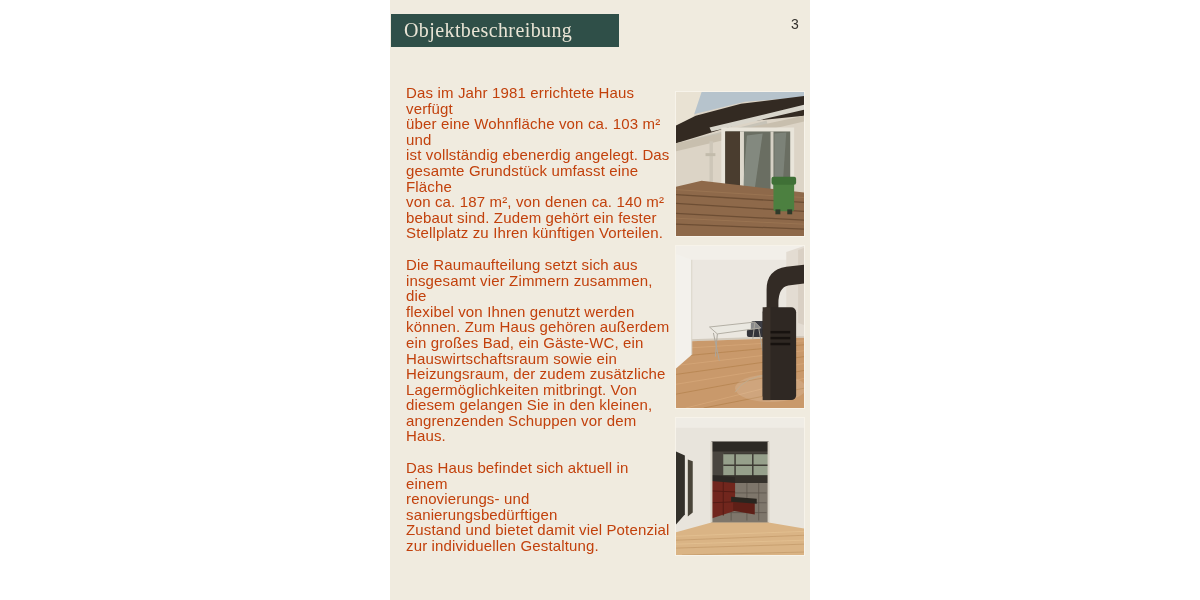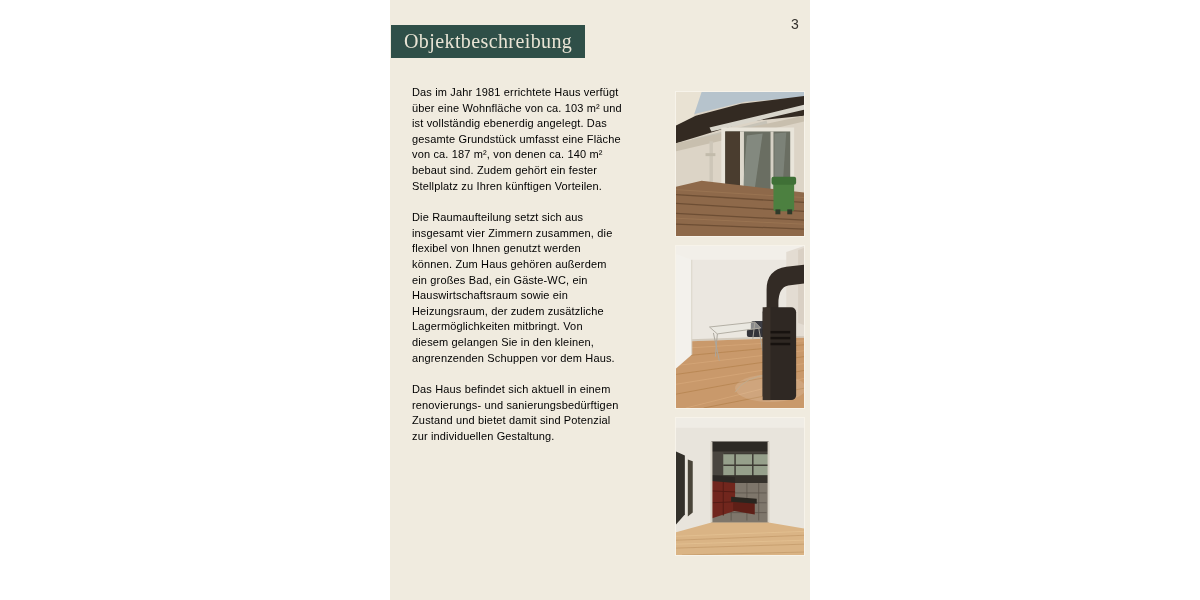--- a/index.html
+++ b/index.html
@@ -10,35 +10,35 @@
   }
   .page {
     position:absolute; left:390px; top:0; width:420px; height:600px;
     background:#f0ebdf;
   }
   .page-number {
     position:absolute; top:16px; right:11px;
     font-size:14px; color:#33302c; letter-spacing:.3px;
   }
   .title-box {
-    position:absolute; left:1px; top:25px; width:194px; height:33px;
+    position:absolute; left:1px; top:14px; width:228px; height:33px;
     background:#2f4f48; display:flex; align-items:center; padding-left:13px;
   }
   .title-box .title {
     font-family:"Liberation Serif", serif;
     font-size:20px; color:#e9e4d5; letter-spacing:.4px; font-weight:400;
     white-space:nowrap;
   }
   .text-col {
     position:absolute; left:14px; top:85px; width:270px;
   }
   .text-col p {
     white-space:pre-line;
-    font-size:11px; line-height:15.6px; letter-spacing:.15px;
-    color:#000000; margin:0 0 16px 8px;
+    font-size:15px; line-height:15.6px; letter-spacing:.15px;
+    color:#c2410c; margin:0 0 16px 2px;
   }
   .photo {
     position:absolute; left:285px; width:130px; overflow:hidden;
     border:1px solid #f7f3ea; background:#ddd;
   }
   .photo svg { display:block; width:100%; height:100%; }
   .photo-1 { top:91px;  height:146px; }
   .photo-2 { top:245px; height:164px; }
   .photo-3 { top:417px; height:139px; }
 </style>
@@ -67,21 +67,21 @@
 flexibel von Ihnen genutzt werden
 können. Zum Haus gehören außerdem
 ein großes Bad, ein Gäste-WC, ein
 Hauswirtschaftsraum sowie ein
 Heizungsraum, der zudem zusätzliche
 Lagermöglichkeiten mitbringt. Von
 diesem gelangen Sie in den kleinen,
 angrenzenden Schuppen vor dem Haus.</p>
       <p>Das Haus befindet sich aktuell in einem
 renovierungs- und sanierungsbedürftigen
-Zustand und bietet damit sind Potenzial
+Zustand und bietet damit viel Potenzial
 zur individuellen Gestaltung.</p>
     </div>
 
     <figure class="photo photo-1">
       <svg viewBox="0 0 130 146" preserveAspectRatio="none">
         <rect width="130" height="146" fill="#dcd4c6"></rect>
         <polygon points="0,0 130,0 130,5 70,10 20,22 0,28" fill="#b6c3cc"></polygon>
         <polygon points="0,0 26,0 16,30 0,34" fill="#e9e2d3"></polygon>
         <polygon points="0,34 20,24 66,12 130,4 130,24 72,30 26,44 0,52" fill="#332a22"></polygon>
         <polygon points="34,36 130,13 130,18 36,40" fill="#d9d6cc"></polygon>

